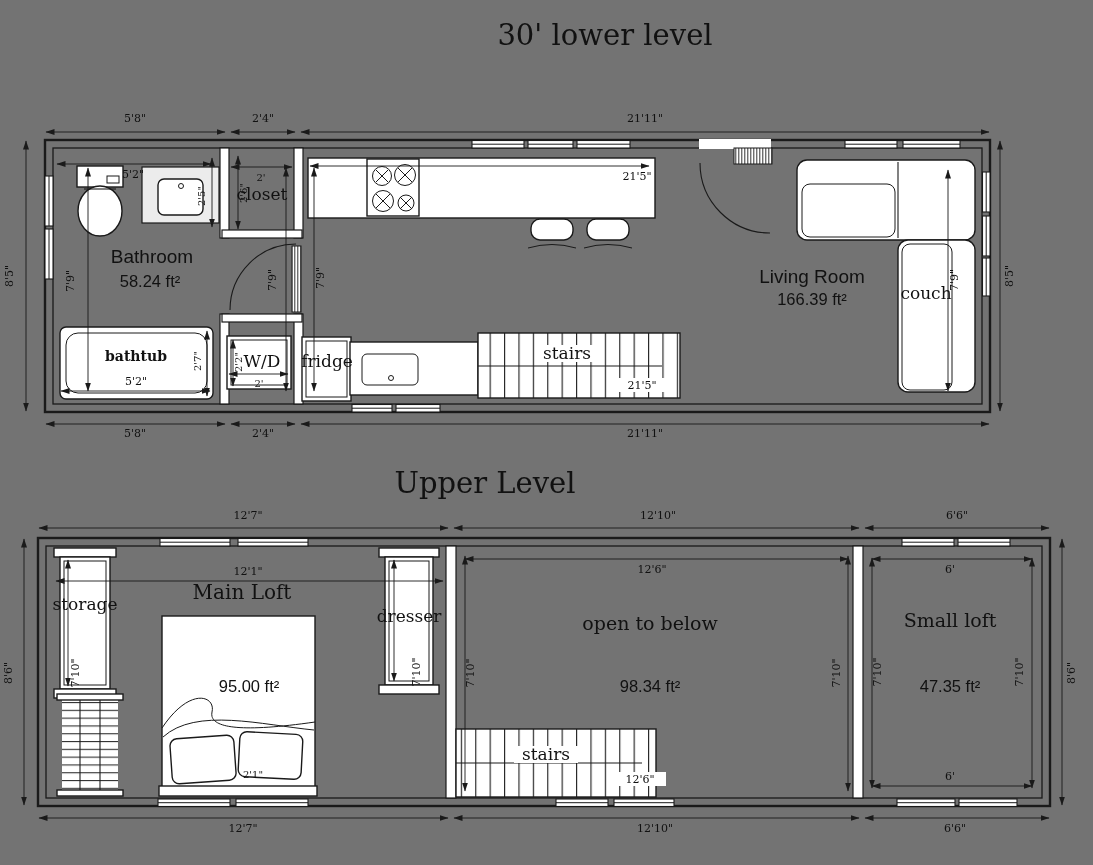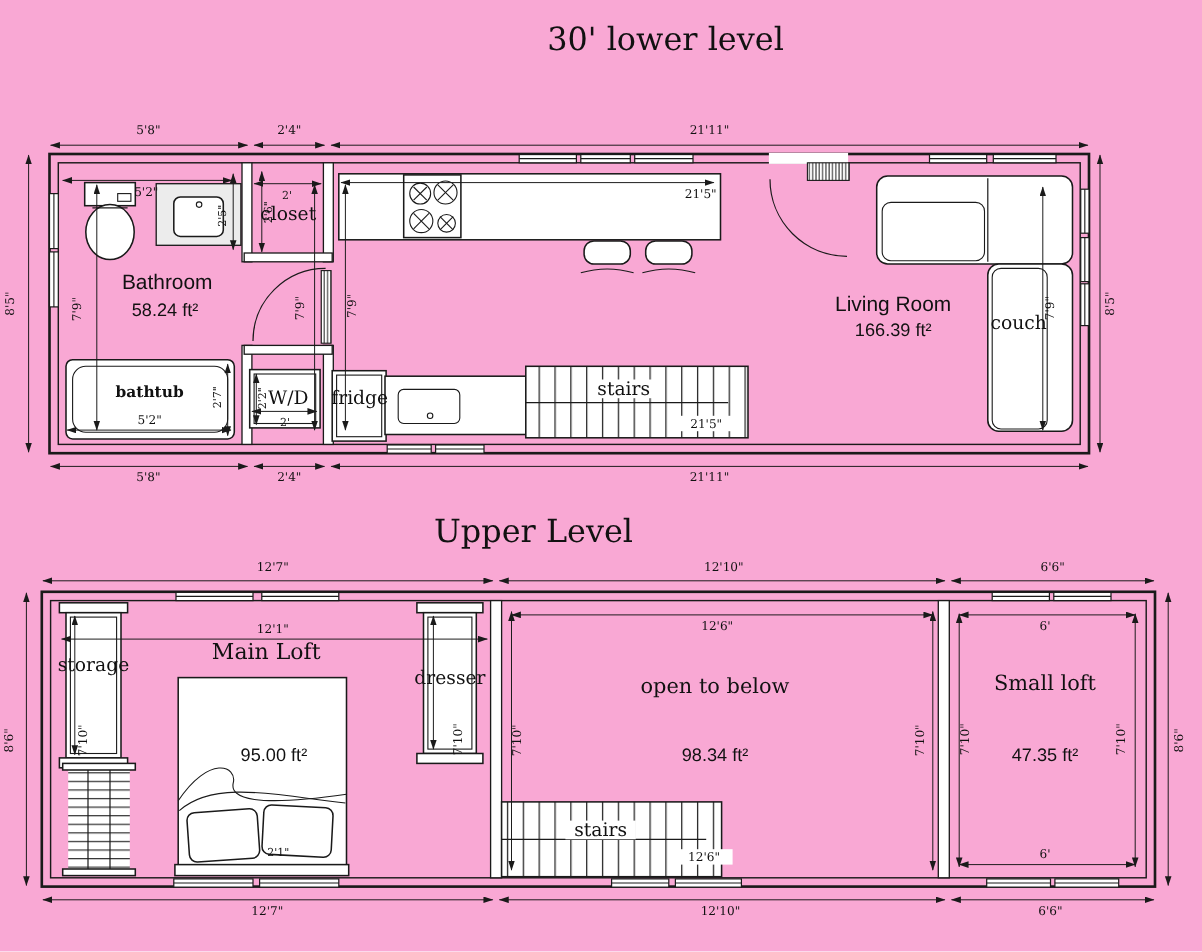--- a/index.html
+++ b/index.html
@@ -1,16 +1,16 @@
 <!DOCTYPE html>
 <html><head>
 <meta charset="utf-8">
 <style>
   html,body{margin:0;padding:0;background:#fff;}
-  .stage{position:relative;width:1093px;height:865px;background:#f9a8d4;font-family:"DejaVu Serif",serif;}
+  .stage{position:relative;width:1093px;height:865px;background:#737373;font-family:"DejaVu Serif",serif;}
   svg{display:block;}
   .wallO{fill:none;stroke:#1a1a1a;stroke-width:2.4;}
   .wallI{fill:none;stroke:#1a1a1a;stroke-width:1.3;}
   .wall{fill:#ffffff;stroke:#1a1a1a;stroke-width:1.2;}
   .fix{fill:#ffffff;stroke:#1a1a1a;stroke-width:1.4;}
   .fixthin{fill:none;stroke:#1a1a1a;stroke-width:1;}
   .gray{fill:#ececec;stroke:#1a1a1a;stroke-width:1.2;}
   .dim{stroke:#1a1a1a;stroke-width:0.9;fill:none;}
   .ln{stroke:#1a1a1a;stroke-width:1.1;fill:none;}
   .win rect{fill:#ffffff;stroke:#1a1a1a;stroke-width:1.1;}

